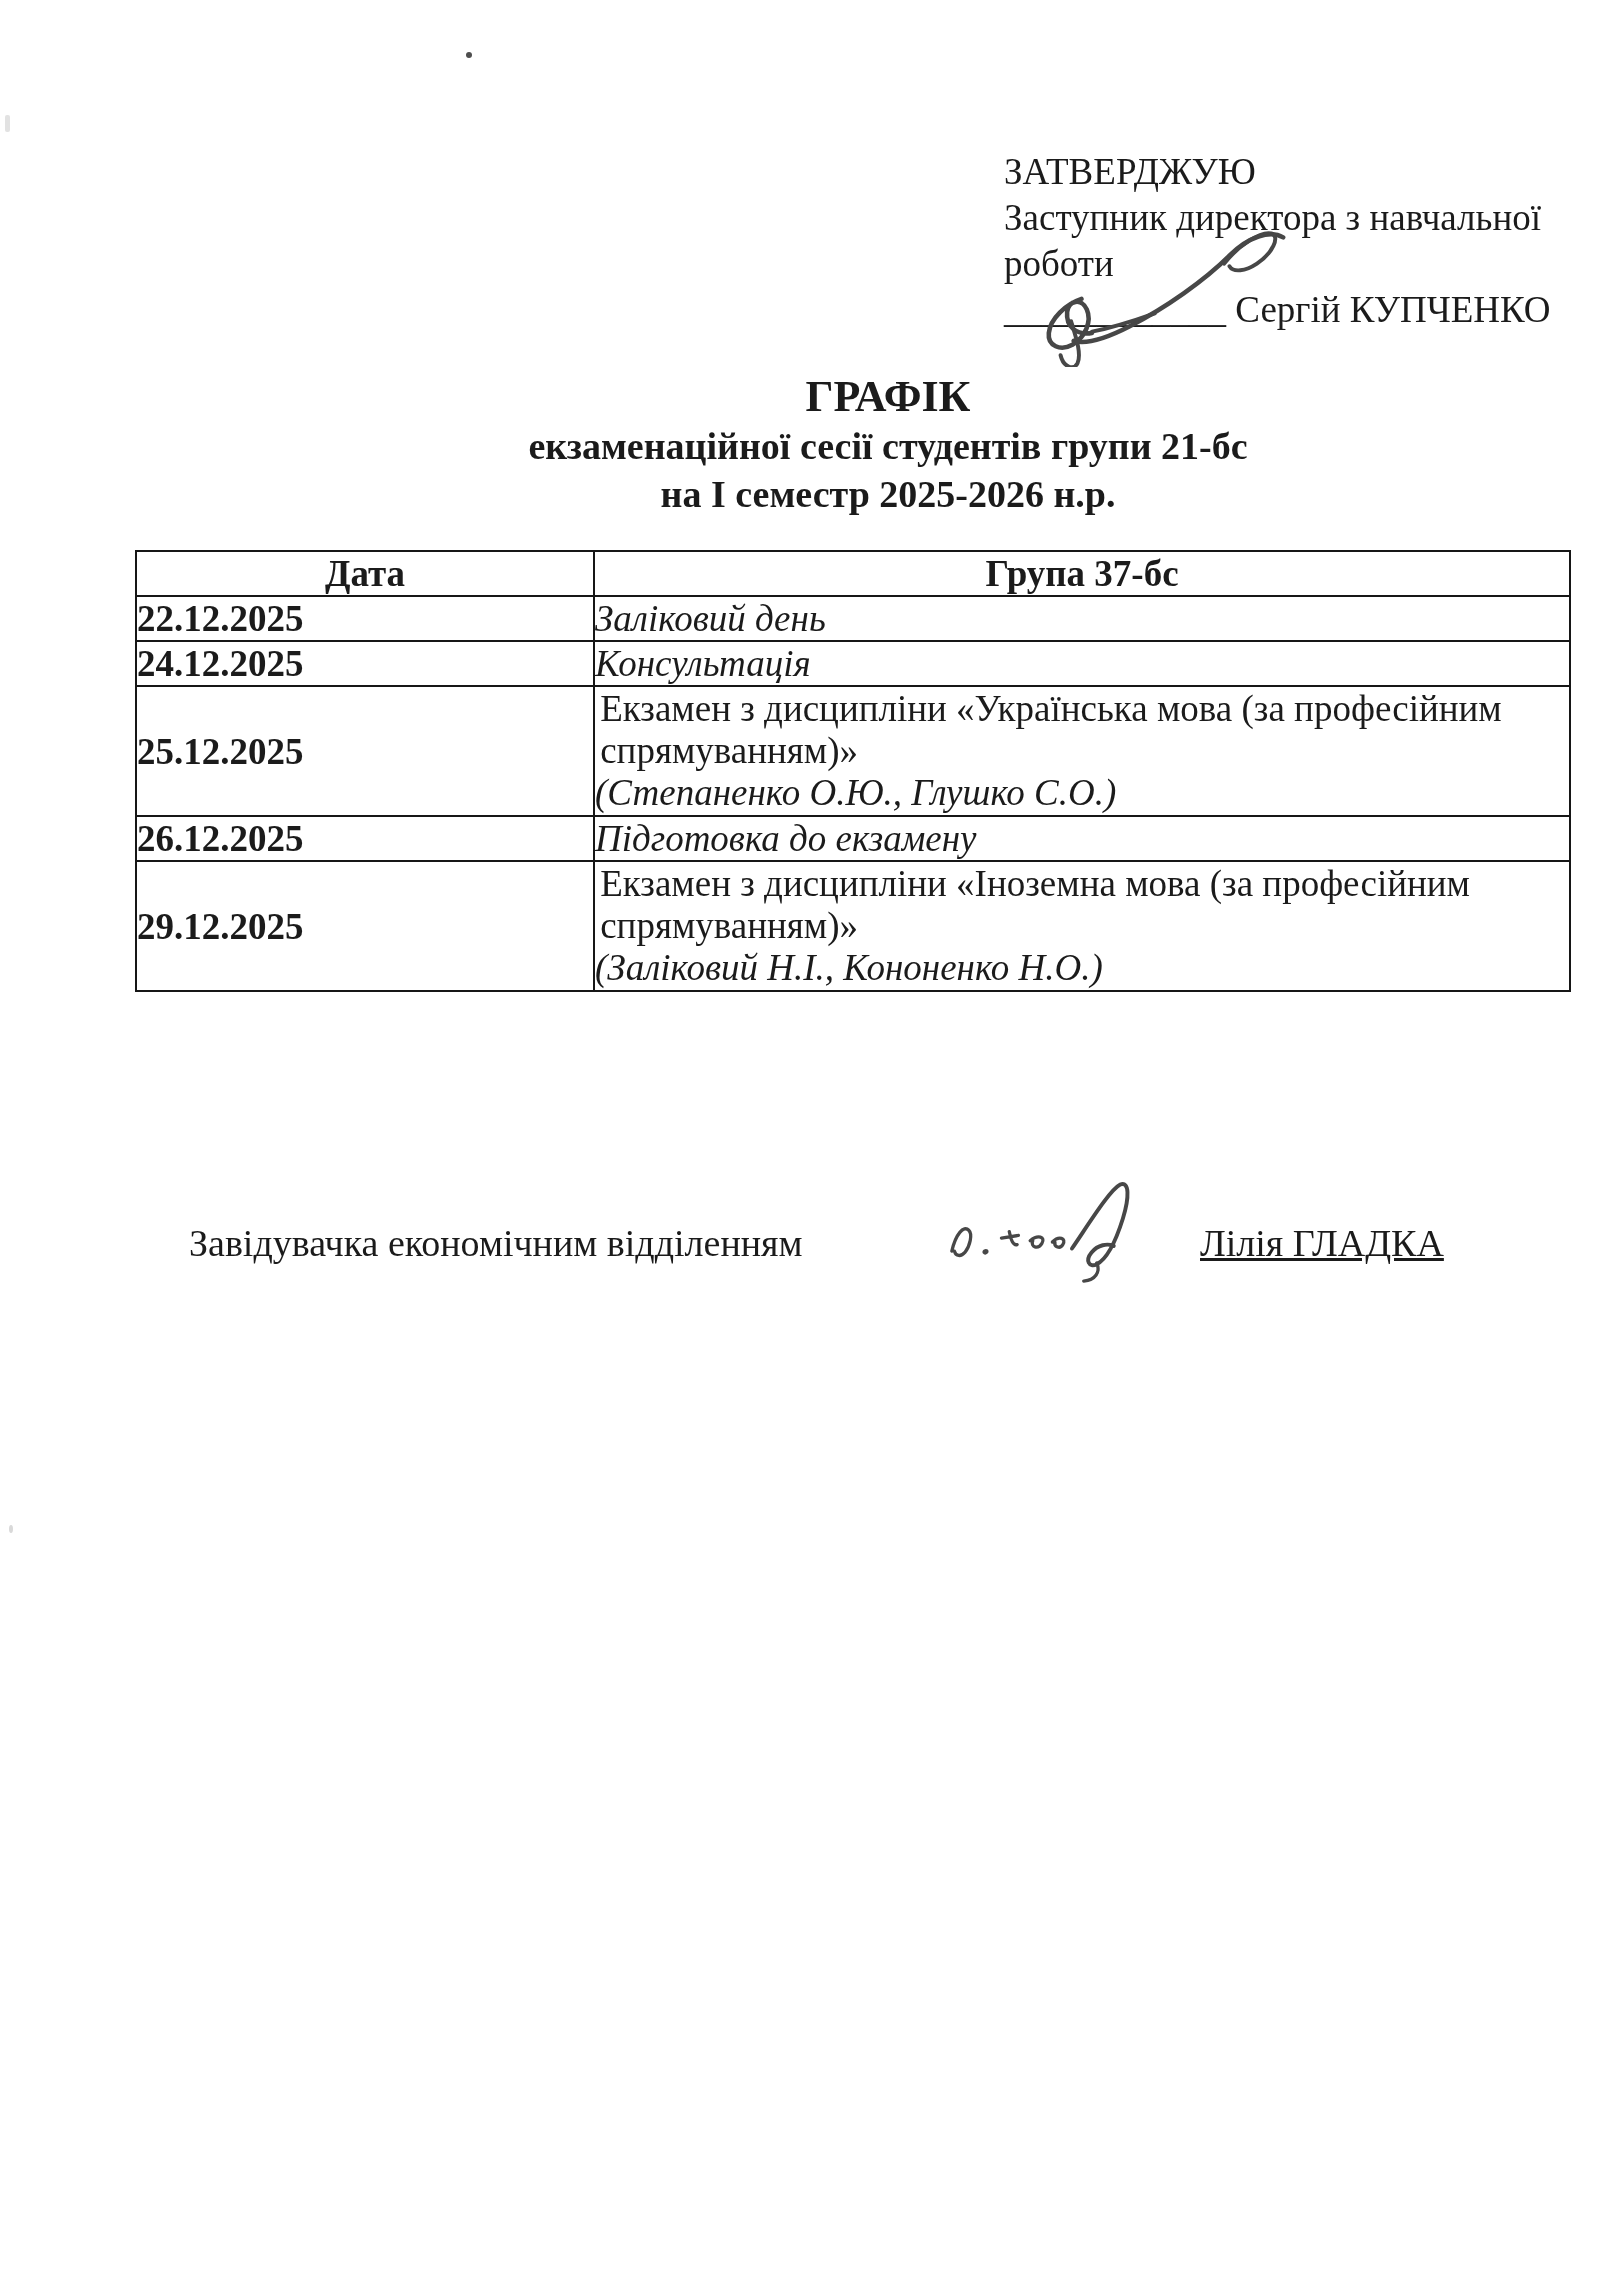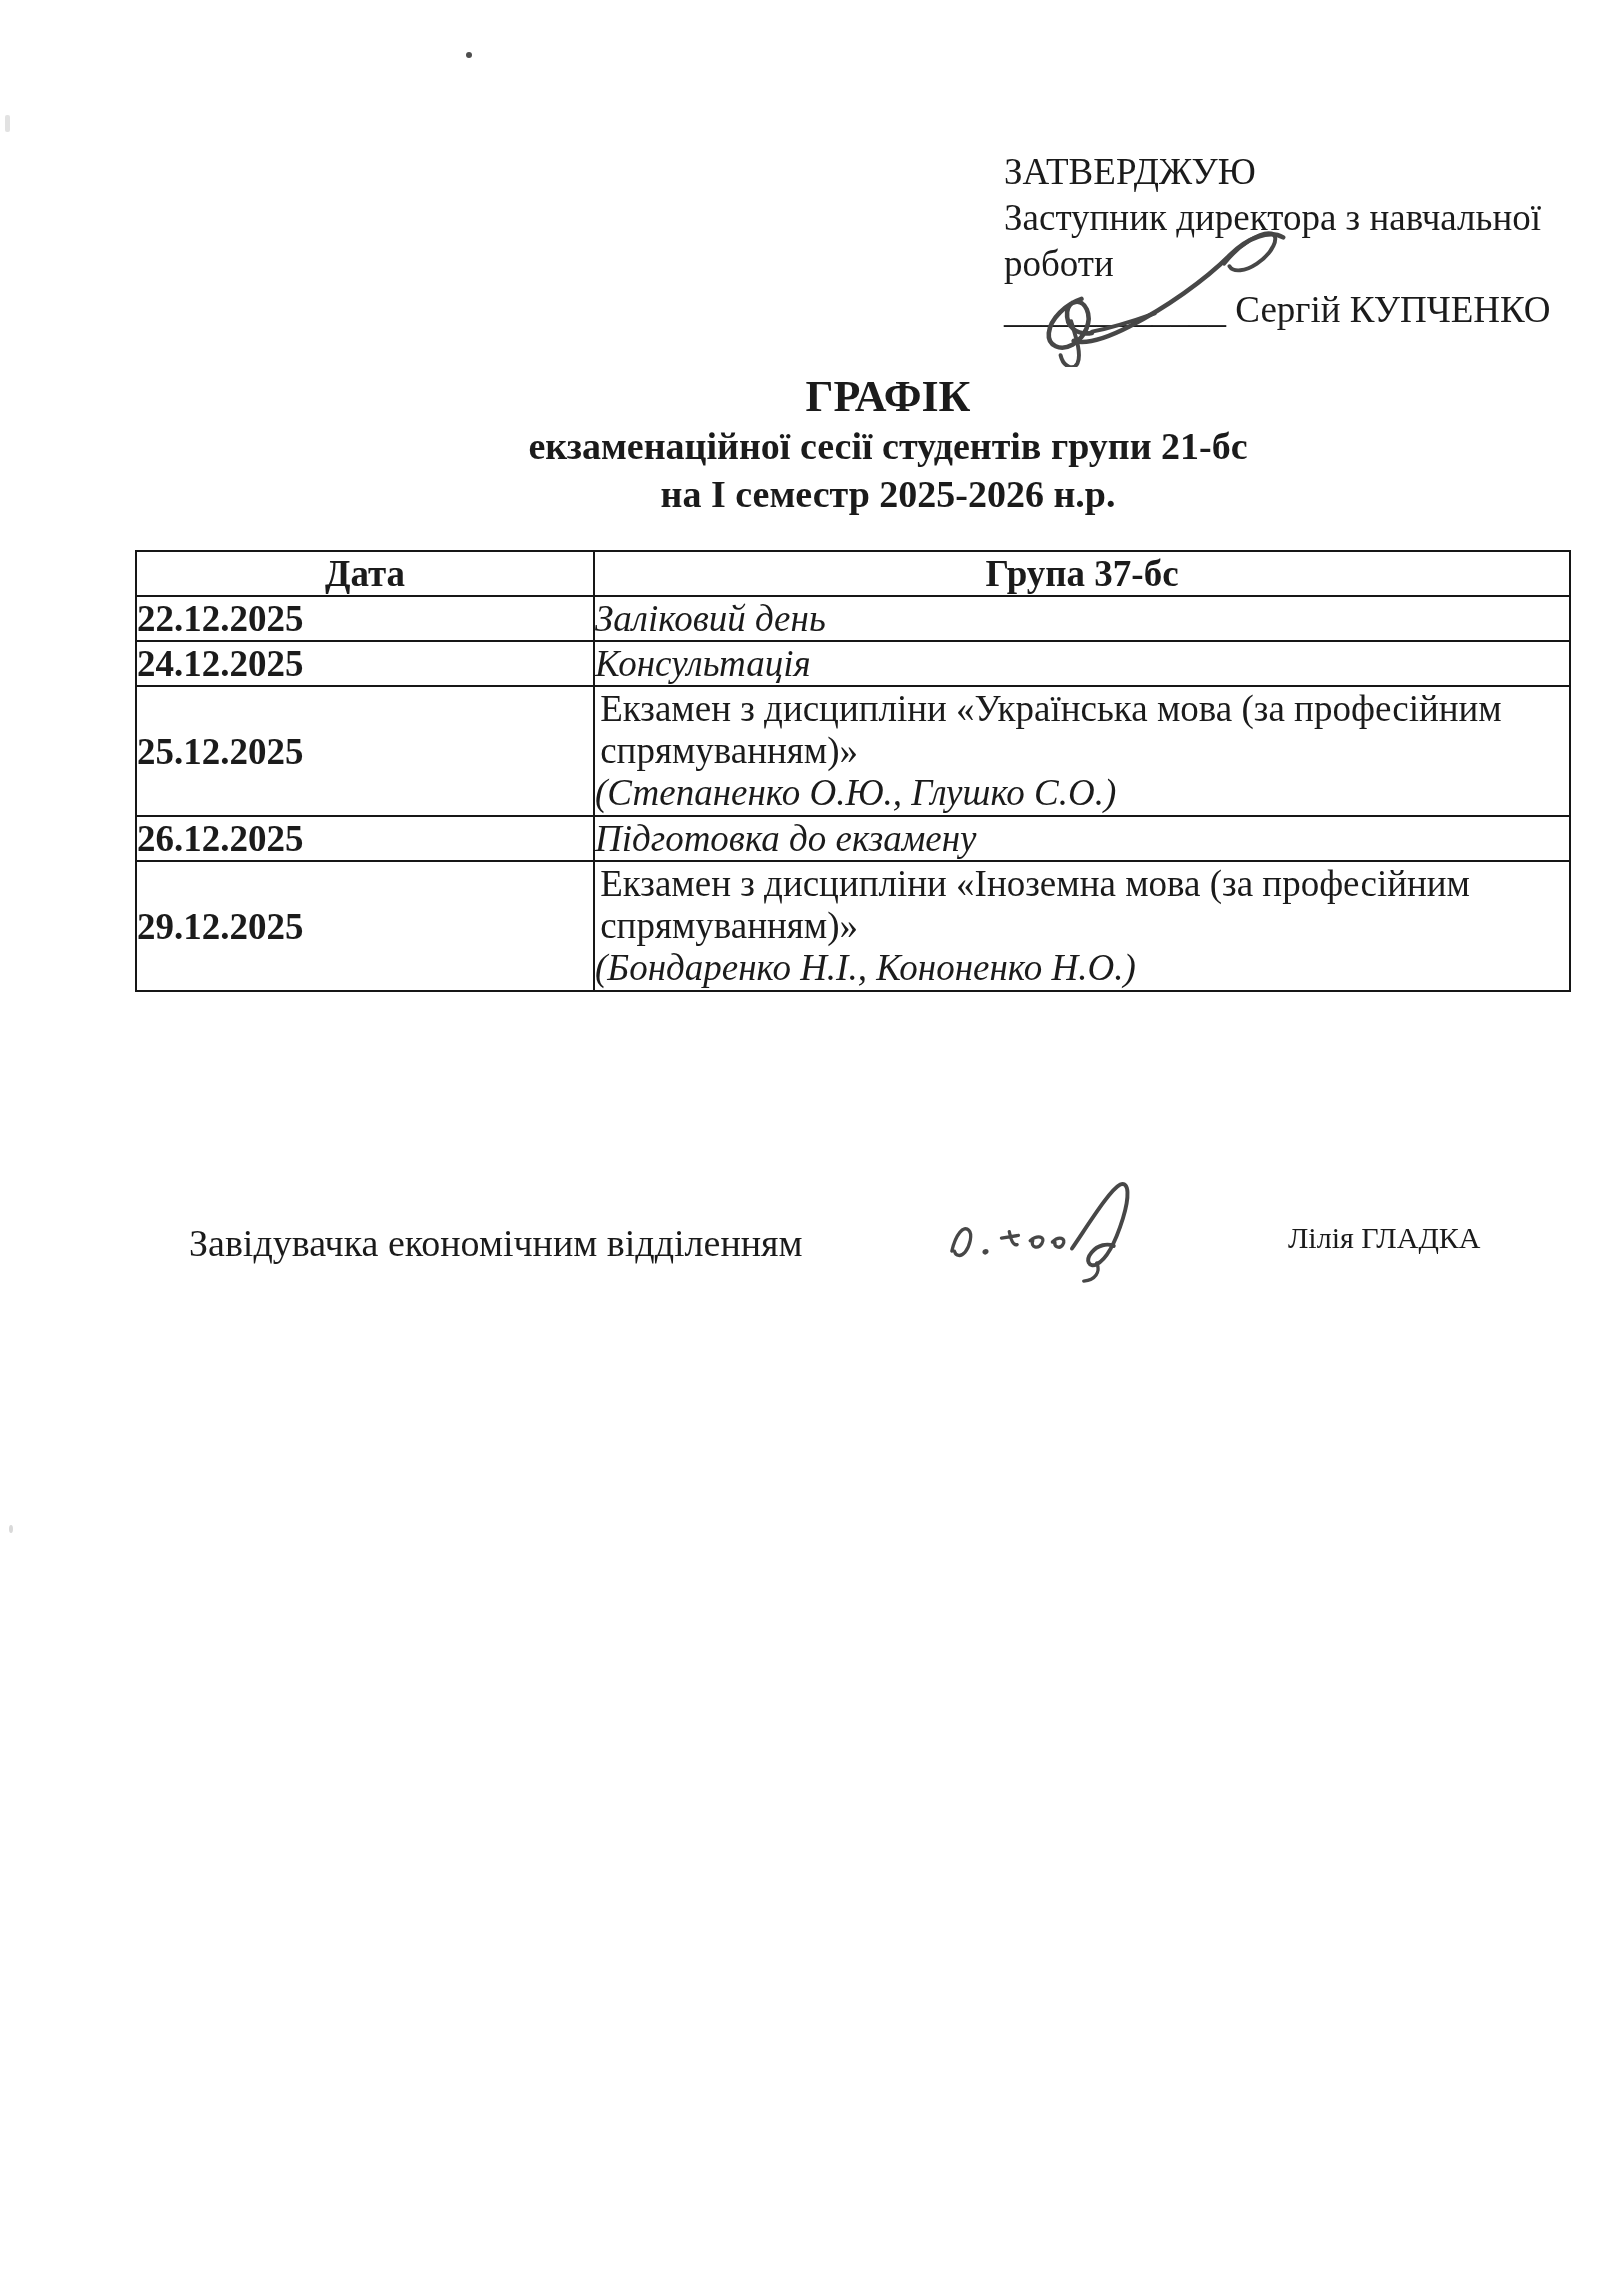--- a/index.html
+++ b/index.html
@@ -67,22 +67,22 @@
   .date{font-weight:700;}
   .act{font-style:italic;}
   .exam-line{font-style:normal;line-height:42px;padding:0 5.2px;}
   .teachers{font-style:italic;line-height:42px;}
   
   .footer-position{
     position:absolute;left:189px;top:1221px;
     font-size:38px;white-space:nowrap;
   }
   .footer-name{
-    position:absolute;left:1288px;top:1221px;
-    font-size:30px;white-space:nowrap;
+    position:absolute;left:1200px;top:1221px;
+    font-size:38px;white-space:nowrap;text-decoration:underline;
   }
   .footer-sig-svg{
     position:absolute;left:936px;top:1178px;
     width:268px;height:111px;pointer-events:none;
   }
   
   .speck{position:absolute;border-radius:50%;}
   .speck1{left:466px;top:52px;width:5.9px;height:5.9px;background:#4e4e4e;}
   .speck2{left:5.2px;top:115px;width:4.6px;height:17px;background:#e2e2e2;border-radius:2px;}
   .speck3{left:9.2px;top:1525px;width:3.9px;height:7.9px;background:#d9d9d9;}
@@ -144,21 +144,21 @@
         </td>
       </tr>
       <tr class="norm">
         <td class="date">26.12.2025</td>
         <td class="act">Підготовка до екзамену</td>
       </tr>
       <tr class="big">
         <td class="date">29.12.2025</td>
         <td>
           <div class="exam-line">Екзамен з дисципліни «Іноземна мова (за професійним спрямуванням)»</div>
-          <div class="teachers">(Бондаренко Н.І., Кононенко Н.О.)</div>
+          <div class="teachers">(Заліковий Н.І., Кононенко Н.О.)</div>
         </td>
       </tr>
     </tbody>
   </table>
 
   <div class="footer-position">Завідувачка економічним відділенням</div>
   <svg class="footer-sig-svg" viewBox="0 0 410 170">
     <path class="sig-stroke" stroke-width="5" d="M 24,112 C 30,86 42,72 50,80 C 56,86 52,104 44,114 C 38,121 30,120 28,112"></path>
     <path class="sig-stroke" stroke-width="5" d="M 74,112 C 77,110 79,112 77,114 C 75,116 72,114 74,112"></path>
     <path class="sig-stroke" stroke-width="5" d="M 100,92 L 126,88 M 112,82 C 114,94 118,104 124,102"></path>

